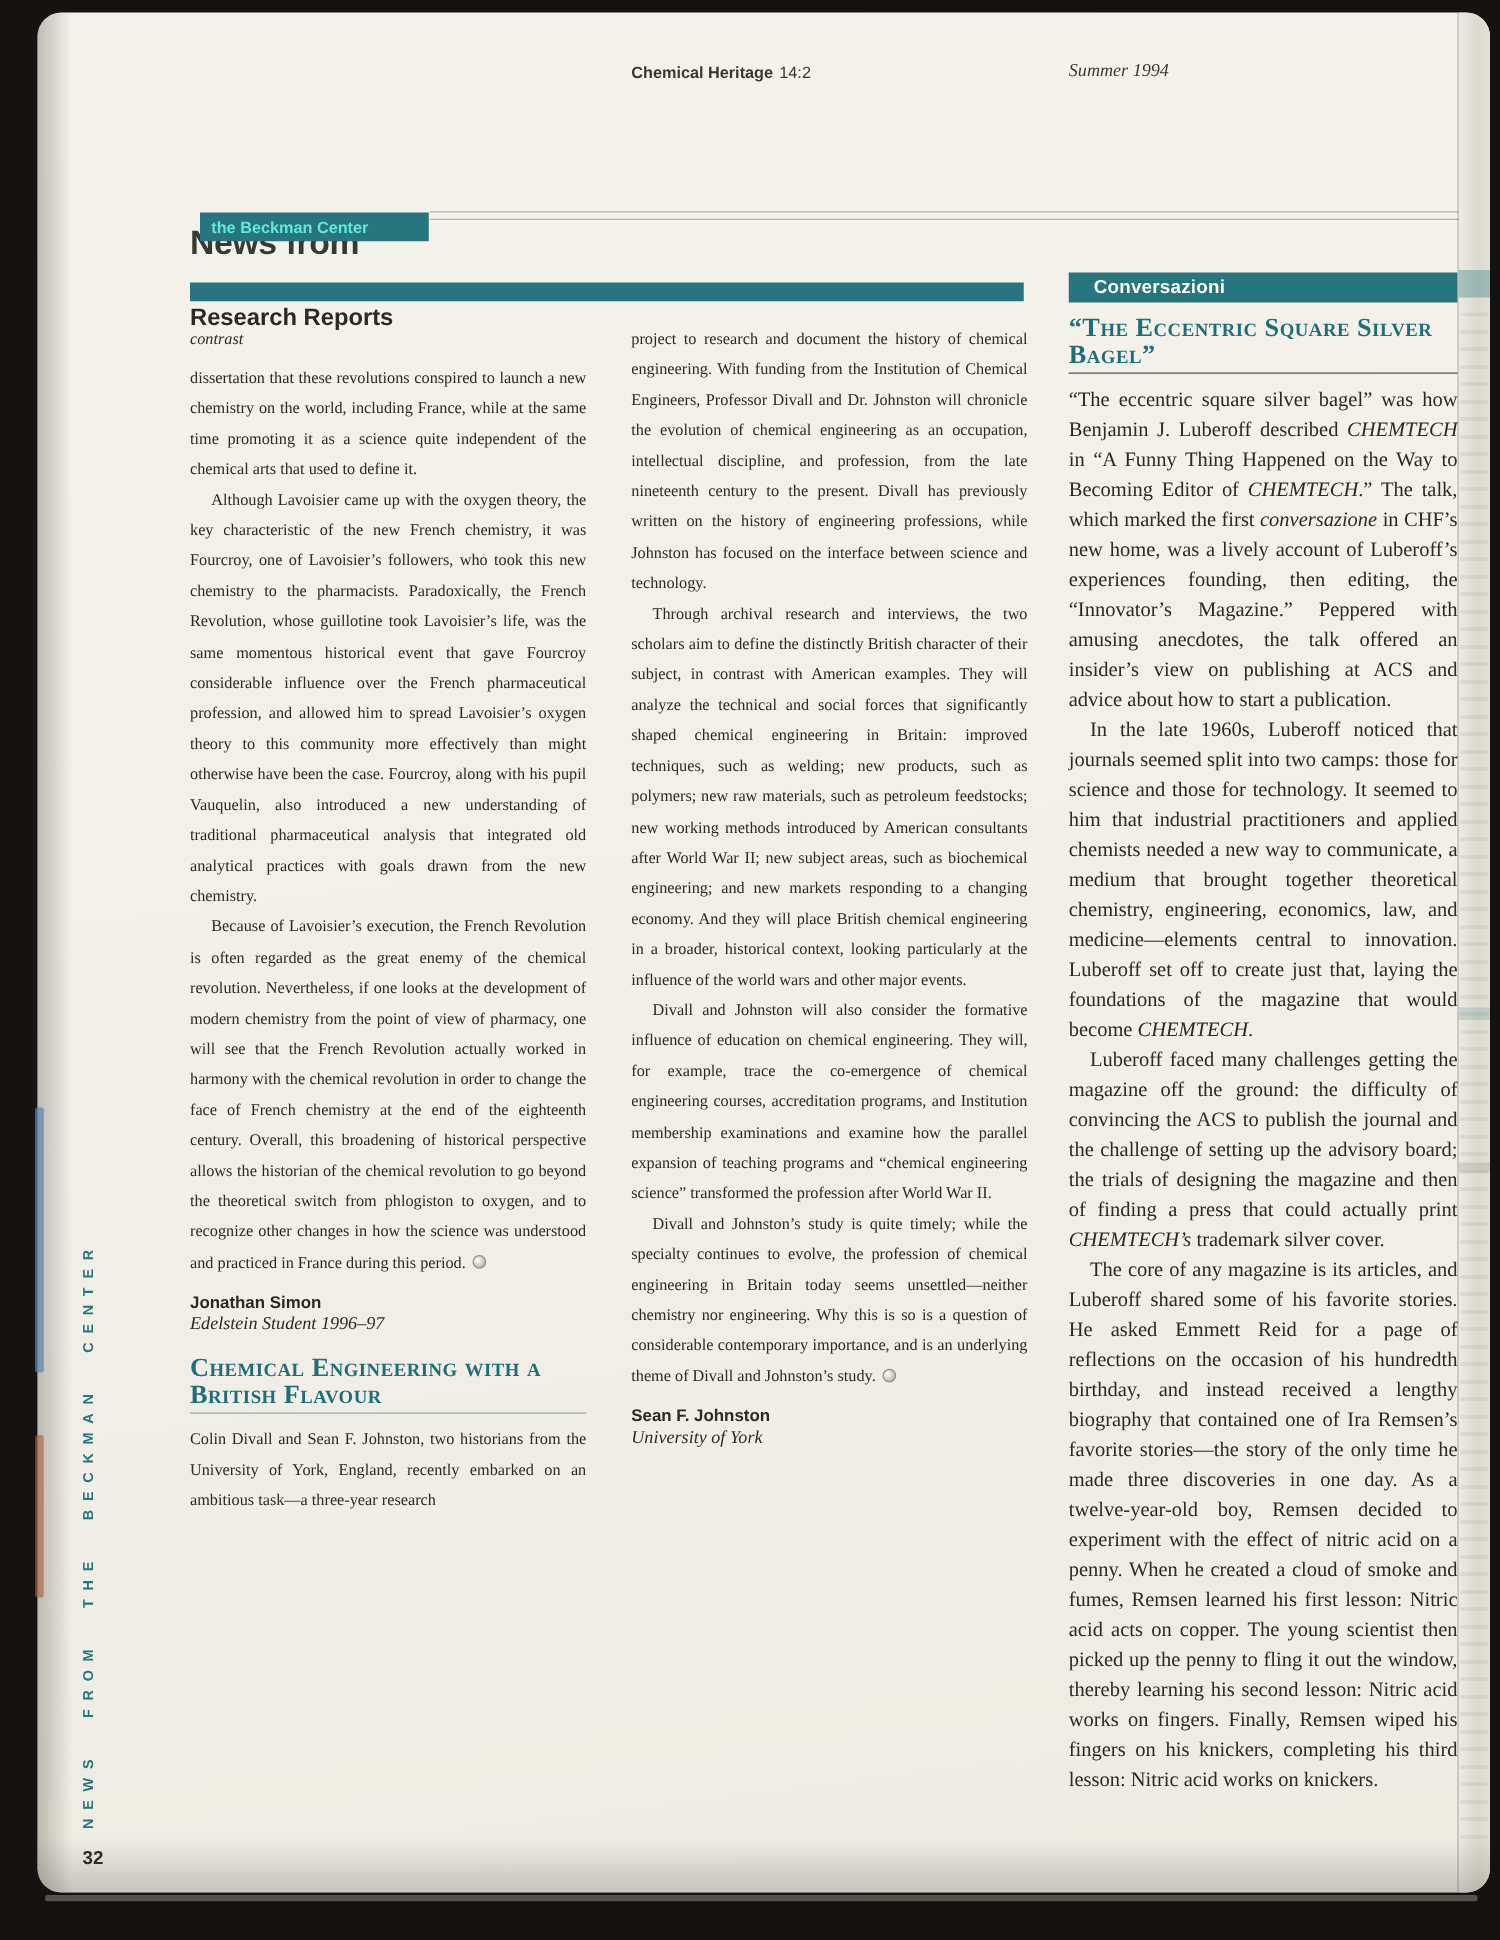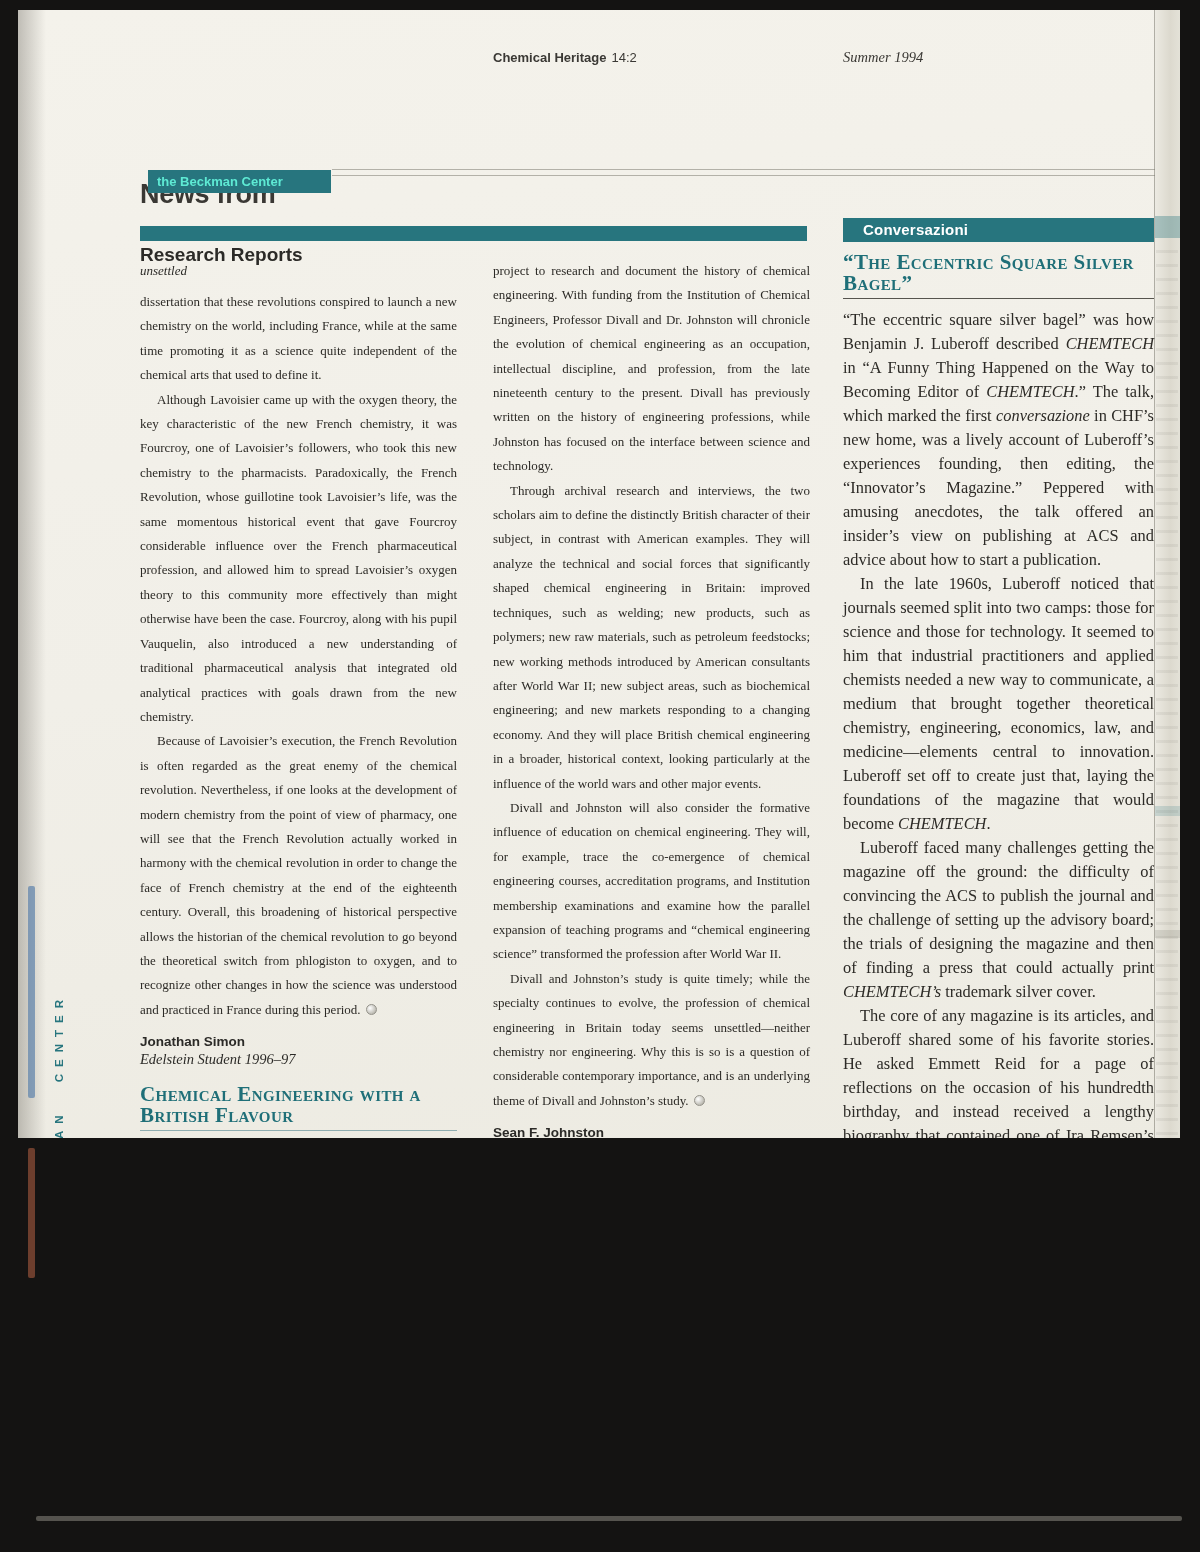--- a/index.html
+++ b/index.html
@@ -1,19 +1,19 @@
 <!DOCTYPE html>
 <html lang="en"><head>
 <meta charset="utf-8">
 <style>
   html,body{margin:0;padding:0;background:#141312;}
   .canvas{position:relative;width:1200px;height:1552px;background:#141312;overflow:hidden;
           font-family:"Liberation Serif","DejaVu Serif",serif;}
-  .paper{position:absolute;left:18px;top:10px;width:1162px;height:1128px;overflow:hidden;
-         background:linear-gradient(173deg,#f4f2eb 0%,#f1efe8 55%,#edebe2 100%);}
+  .paper{position:absolute;left:30px;top:10px;width:1162px;height:1504px;overflow:hidden;
+         background:linear-gradient(173deg,#f4f2eb 0%,#f1efe8 55%,#edebe2 100%);border-radius:19px;}
 
   
   .rh-journal{position:absolute;left:475px;top:40px;font-family:"Liberation Sans",sans-serif;
               font-size:13px;color:#3a3834;}
   .rh-bold{font-weight:bold;}
   .rh-issue{font-weight:normal;margin-left:5px;}
   .rh-date{position:absolute;left:825px;top:39px;font-style:italic;font-size:14.5px;color:#3a3834;}
 
   
   .masthead-title{position:absolute;left:122px;top:124px;font-family:Liberation Sans, sans-serif;
@@ -102,21 +102,21 @@
       <span>the Beckman Center</span>
     </div>
 
     <div class="teal-bar-left"></div>
     <div class="conv-bar">
       <span>Conversazioni</span>
     </div>
 
     <div class="col col-left">
       <div class="kicker">Research Reports</div>
-      <div class="kicker-note">unsettled</div>
+      <div class="kicker-note">contrast</div>
       <p class="body">dissertation that these revolutions conspired to launch a new chemistry on the world, including France, while at the same time promoting it as a science quite independent of the chemical arts that used to define it.</p>
       <p class="body ind">Although Lavoisier came up with the oxygen theory, the key characteristic of the new French chemistry, it was Fourcroy, one of Lavoisier’s followers, who took this new chemistry to the pharmacists. Paradoxically, the French Revolution, whose guillotine took Lavoisier’s life, was the same momentous historical event that gave Fourcroy considerable influence over the French pharmaceutical profession, and allowed him to spread Lavoisier’s oxygen theory to this community more effectively than might otherwise have been the case. Fourcroy, along with his pupil Vauquelin, also introduced a new understanding of traditional pharmaceutical analysis that integrated old analytical practices with goals drawn from the new chemistry.</p>
       <p class="body ind"><span>Because of Lavoisier’s execution, the French Revolution is often regarded as the great enemy of the chemical revolution. Nevertheless, if one looks at the development of modern chemistry from the point of view of pharmacy, one will see that the French Revolution actually worked in harmony with the chemical revolution in order to change the face of French chemistry at the end of the eighteenth century. Overall, this broadening of historical perspective allows the historian of the chemical revolution to go beyond the theoretical switch from phlogiston to oxygen, and to recognize other changes in how the science was understood and practiced in France during this period.</span><span class="endmark"></span></p>
       <div class="byline">Jonathan Simon</div>
       <div class="affil">Edelstein Student 1996–97</div>
       <h3 class="colhead">Chemical Engineering with a British Flavour</h3>
       <p class="body">Colin Divall and Sean F. Johnston, two historians from the University of York, England, recently embarked on an ambitious task—a three-year research</p>
     </div>
 
     <div class="col col-mid">

